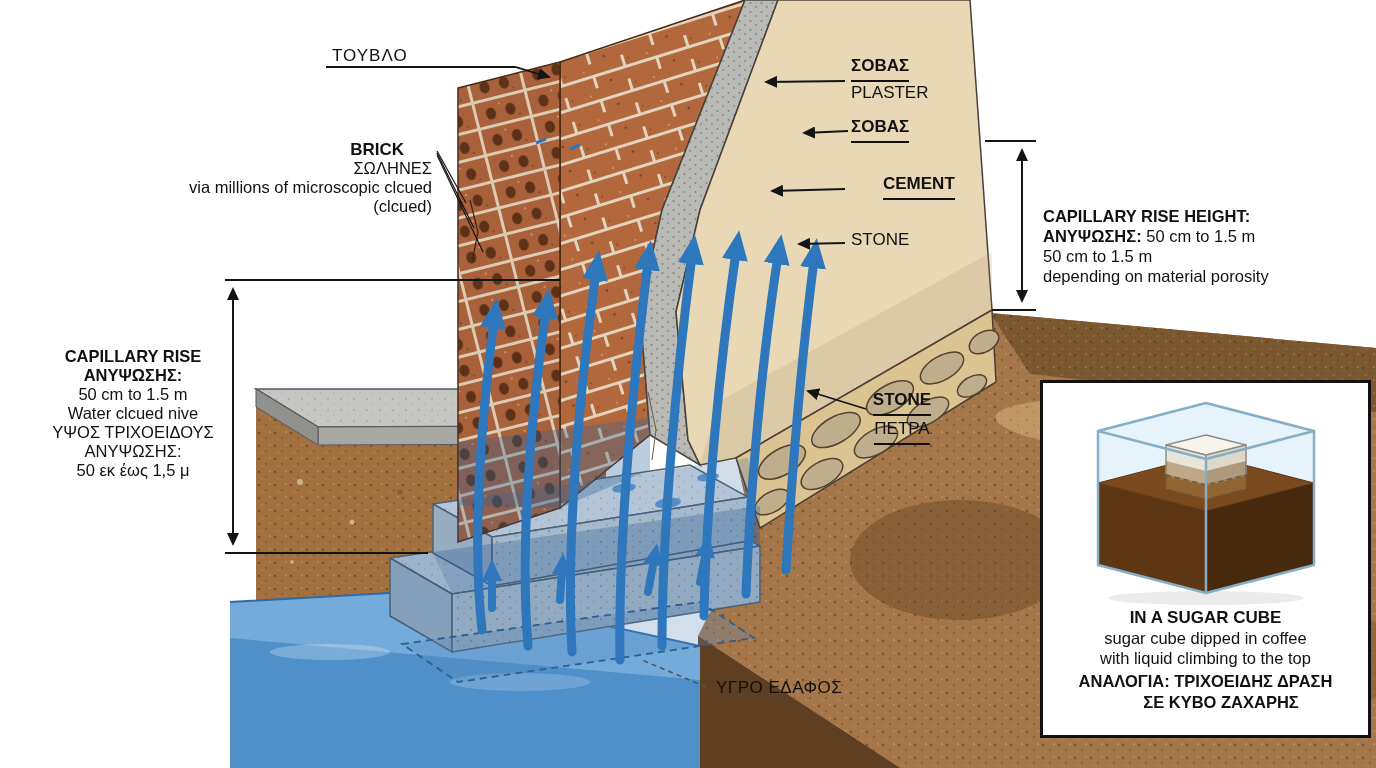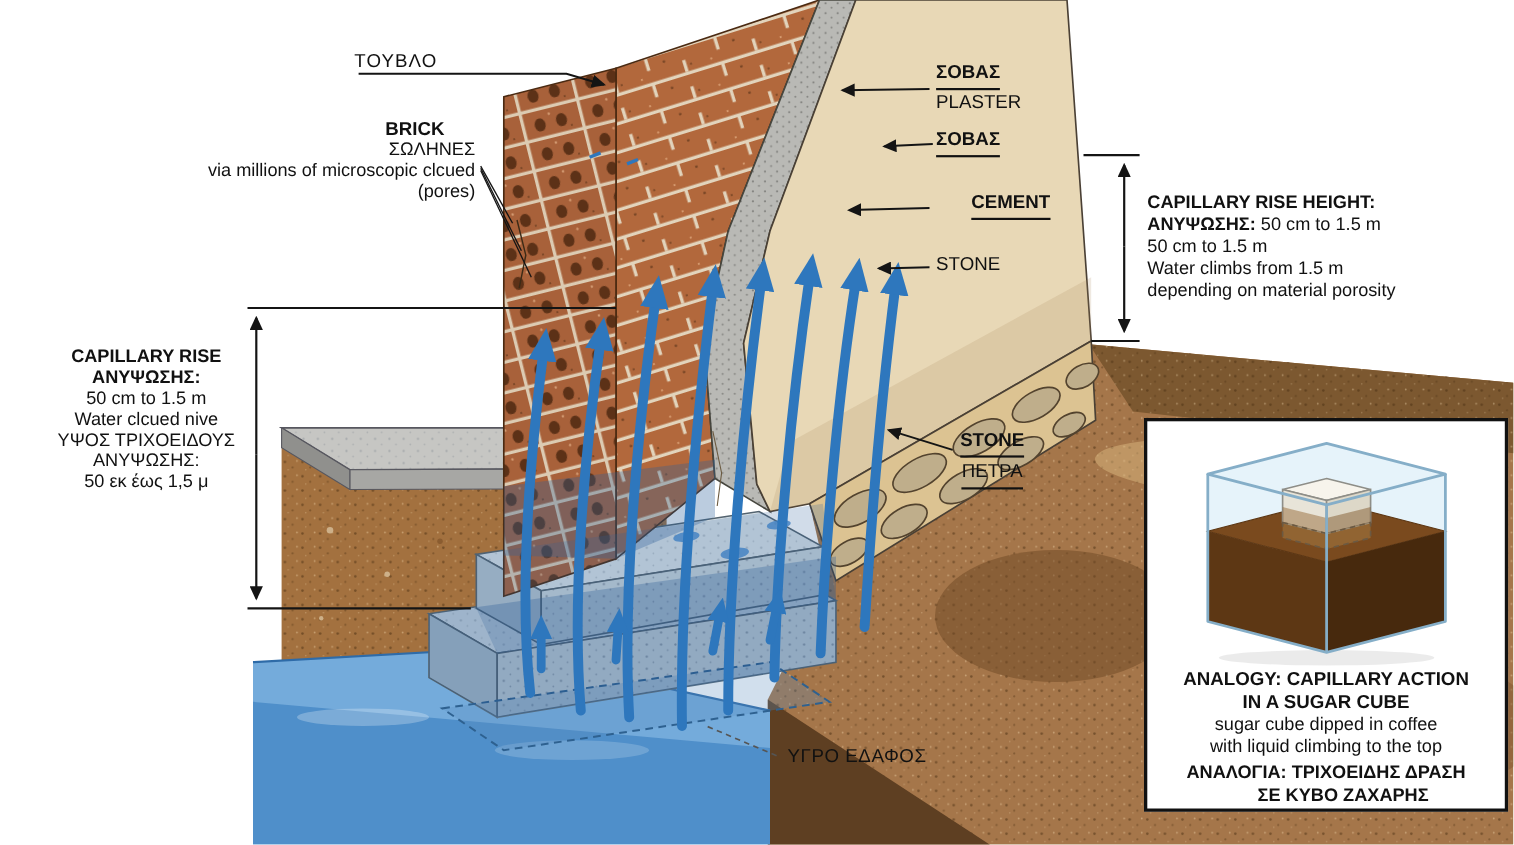--- a/index.html
+++ b/index.html
@@ -2,21 +2,21 @@
 <html><head>
 <meta charset="utf-8">
 <style>
   html,body{margin:0;padding:0;background:#fff;}
   body{font-family:"Liberation Sans",sans-serif;color:#111;}
   .stage{position:relative;width:1376px;height:768px;overflow:hidden;background:#ffffff;}
   .scene{position:absolute;left:0;top:0;}
   .lbl{position:absolute;white-space:nowrap;font-size:17px;line-height:20px;}
   .b{font-weight:bold;}
   .u{border-bottom:2px solid #111;padding-bottom:4px;display:inline-block;}
-  .blk{position:absolute;font-size:16.5px;line-height:19px;}
+  .blk{position:absolute;font-size:16.5px;line-height:19px;margin-top:32px;}
   .note-right{left:1043px;top:174px;width:330px;text-align:left;line-height:20px;}
   .note-left{left:38px;top:315px;width:190px;text-align:center;}
   .inset{position:absolute;left:1040px;top:380px;width:331px;height:358px;border:3px solid #111;
          background:#fff;box-sizing:border-box;text-align:center;}
   .inset svg{display:block;margin:10px auto 0 auto;}
   .inset .t{font-weight:bold;font-size:17px;line-height:21px;}
   .inset .c{font-size:16.5px;line-height:20px;}
   .inset .g{font-weight:bold;font-size:16.5px;line-height:21px;margin-top:3px;}
 </style>
 </head>
@@ -194,27 +194,27 @@
     <path d="M866,409 L808,391" marker-end="url(#mB)"></path>
     <g stroke-width="1.2">
       <path d="M437,151 L466,203"></path>
       <path d="M437,153 L474,228"></path>
       <path d="M437,155 L483,252"></path>
     </g>
     <path d="M706,687 L642,660" stroke="#555" stroke-width="1.5" stroke-dasharray="5 4"></path>
   </g>
 </svg>
 
-<div class="lbl" style="left:322px;top:46px;letter-spacing:1px;">ΤΟΥΒΛΟ</div>
+<div class="lbl" style="left:332px;top:46px;letter-spacing:1px;">ΤΟΥΒΛΟ</div>
 
 <div class="blk" style="left:28px;top:108px;width:404px;text-align:right;">
   <div class="b" style="font-size:17px;margin-right:28px;">BRICK</div>
   <div>ΣΩΛΗΝΕΣ</div>
   <div>via millions of microscopic clcued</div>
-  <div>(pores)</div>
+  <div>(clcued)</div>
 </div>
 
 <div class="lbl b" style="left:851px;top:56px;">
   <span class="u">ΣΟΒΑΣ</span>
 </div>
 <div class="lbl" style="left:851px;top:83px;">PLASTER</div>
 <div class="lbl b" style="left:851px;top:117px;">
   <span class="u">ΣΟΒΑΣ</span>
 </div>
 <div class="lbl b" style="left:851px;top:174px;margin-left:32px;">
@@ -222,21 +222,20 @@
 </div>
 <div class="lbl" style="left:851px;top:230px;">STONE</div>
 
 <div class="blk note-right">
   <div class="b">CAPILLARY RISE HEIGHT:</div>
   <div>
     <span class="b">ΑΝΥΨΩΣΗΣ:</span>
     <span>50 cm to 1.5 m</span>
   </div>
   <div>50 cm to 1.5 m</div>
-  <div>Water climbs from 1.5 m</div>
   <div>depending on material porosity</div>
 </div>
 
 <div class="blk note-left">
   <div class="b">CAPILLARY RISE</div>
   <div class="b">ΑΝΥΨΩΣΗΣ:</div>
   <div>50 cm to 1.5 m</div>
   <div>Water clcued nive</div>
   <div>ΥΨΟΣ ΤΡΙΧΟΕΙΔΟΥΣ</div>
   <div>ΑΝΥΨΩΣΗΣ:</div>
@@ -270,21 +269,20 @@
     <path d="M110,68 L150,78 L150,92 L110,82 Z" fill="rgba(150,105,55,0.5)"></path>
     <path d="M190,68 L150,78 L150,92 L190,82 Z" fill="rgba(130,90,45,0.5)"></path>
     <path d="M110,82 L150,92 L190,82 L190,96 L150,106 L110,96 Z" fill="rgba(190,150,90,0.35)" stroke="#6b5942" stroke-width="1.5" stroke-dasharray="5 4"></path>
 
     <g fill="none" stroke="#85aec8" stroke-width="2.5" stroke-linejoin="round">
       <path d="M150,10 L258,38 L150,66 L42,38 Z"></path>
       <path d="M42,38 L42,172 L150,200 L258,172 L258,38"></path>
       <path d="M150,66 L150,200"></path>
     </g>
   </svg>
-  <div class="t">ANALOGY: CAPILLARY ACTION</div>
   <div class="t">IN A SUGAR CUBE</div>
   <div class="c">sugar cube dipped in coffee</div>
   <div class="c">with liquid climbing to the top</div>
   <div class="g">ΑΝΑΛΟΓΙΑ: ΤΡΙΧΟΕΙΔΗΣ ΔΡΑΣΗ</div>
   <div class="g" style="margin-top:0;padding-left:31px;">ΣΕ ΚΥΒΟ ΖΑΧΑΡΗΣ</div>
 </div>
 
 </div>
 
 </body></html>

